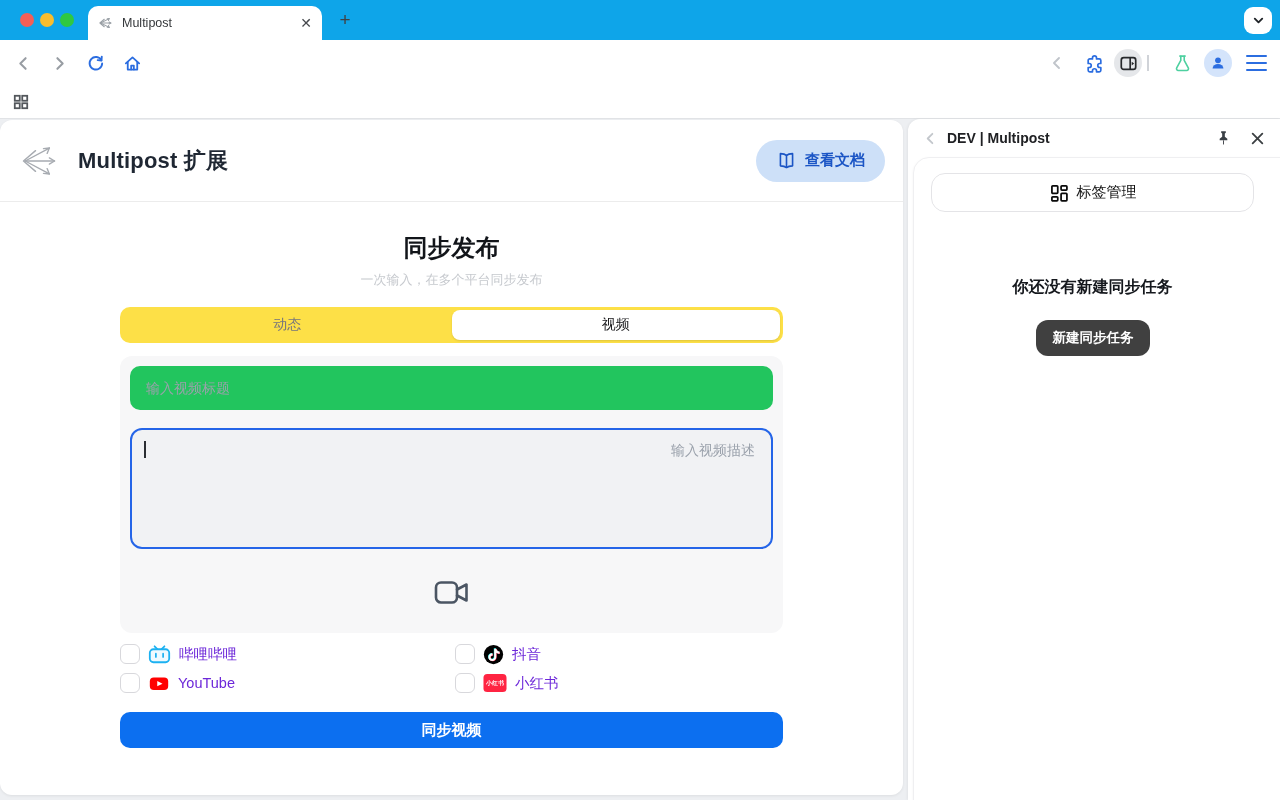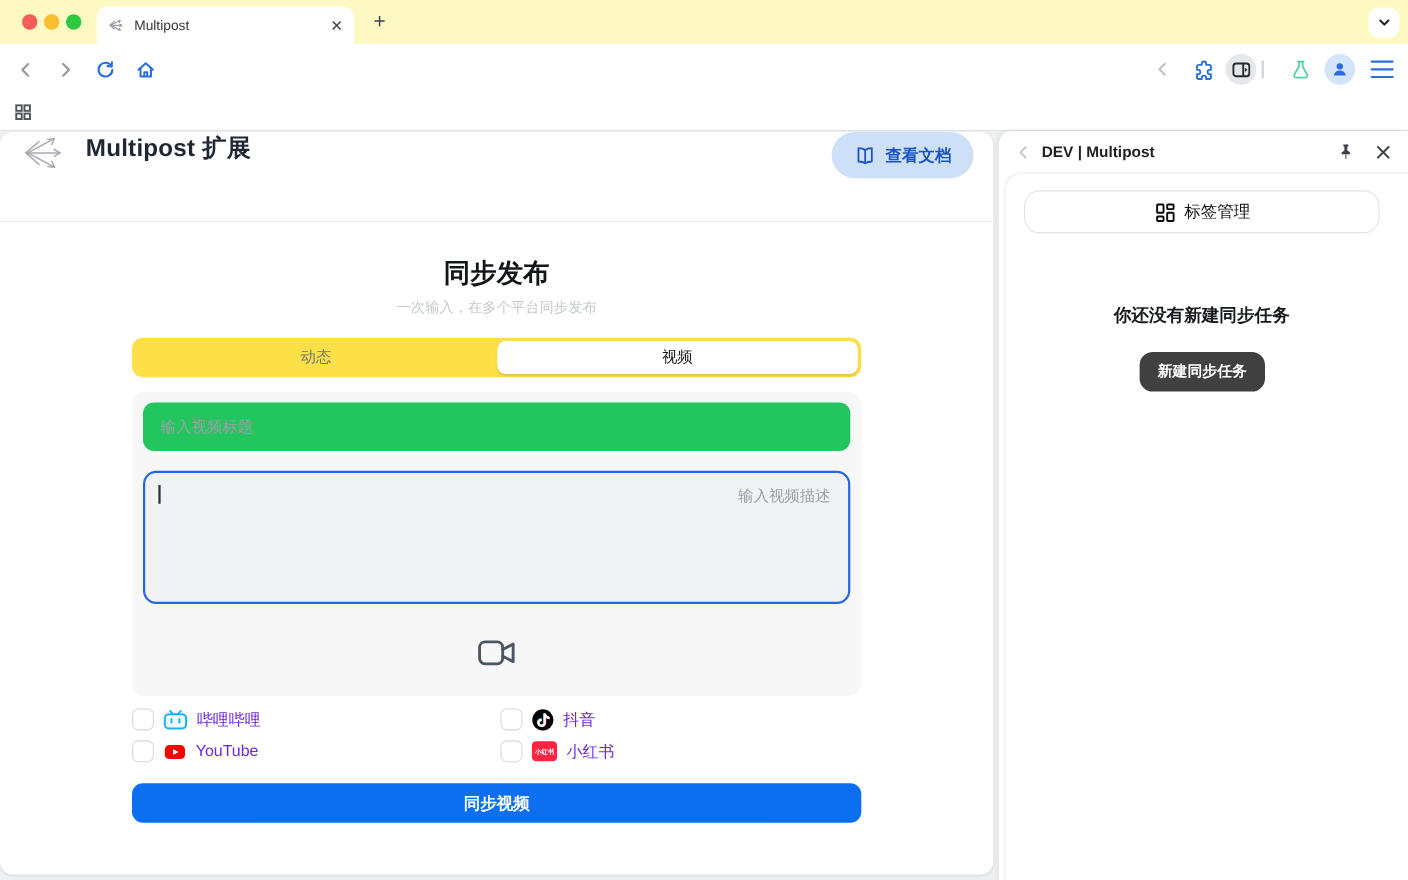--- a/index.html
+++ b/index.html
@@ -1,21 +1,21 @@
 <!DOCTYPE html>
 <html><head>
 <meta charset="utf-8">
 <style>
   * { margin:0; padding:0; box-sizing:border-box; }
   html,body { width:1280px; height:800px; overflow:hidden;
     font-family:"Liberation Sans","DejaVu Sans",sans-serif; }
   .screen { position:relative; width:1280px; height:800px; background:#edeff2; }
 
   
-  .tabstrip { position:absolute; left:0; top:0; width:1280px; height:40px; background:#fef9c3; }
+  .tabstrip { position:absolute; left:0; top:0; width:1280px; height:40px; background:#0ea5e9; }
   .lights { position:absolute; left:20px; top:13px; display:flex; gap:6px; }
   .light { width:14px; height:14px; border-radius:50%; }
   .light.red{ background:#f35f57; } .light.yellow{ background:#f9bd2e; } .light.green{ background:#2fc841; }
   .tab { position:absolute; left:88px; top:6px; width:234px; height:34px; background:#ffffff;
     border-radius:10px 10px 0 0; display:flex; align-items:center; padding:0 10px; }
   .tab-title { font-size:12.5px; color:#333639; margin-left:9px; flex:1; }
   .tab-close { color:#45484c; font-size:14px; line-height:1; cursor:default; }
   .newtab { position:absolute; left:334px; top:9px; width:22px; height:22px; display:flex;
     align-items:center; justify-content:center; color:#3f4246; font-size:19px; }
   .strip-chevron { position:absolute; right:8px; top:7px; width:28px; height:27px; background:#ffffff;
@@ -40,21 +40,21 @@
   .menu-lines i { display:block; width:21px; height:2.6px; border-radius:2px; background:#2b6de0; }
 
   
   .bookmarksbar { position:absolute; left:0; top:86px; width:1280px; height:33px; background:#ffffff;
     border-bottom:1px solid #e1e3e6; }
   .apps-grid { position:absolute; left:13px; top:8px; }
 
   
   .main-card { position:absolute; left:0; top:120px; width:903px; height:675px; background:#ffffff;
     border-radius:12px; box-shadow:0 1px 3px rgba(0,0,0,.07); }
-  .card-header { height:82px; border-bottom:1px solid #ececec; display:flex; align-items:flex-start; }
+  .card-header { height:82px; border-bottom:1px solid #ececec; display:flex; align-items:center; }
   .logo { margin-left:18px; }
   .app-title { margin-left:18px; font-size:22px; font-weight:bold; color:#1f2733; letter-spacing:.2px; }
   .docs-btn { margin-left:auto; margin-right:18px; height:42px; border-radius:21px; background:#cde0f8;
     color:#1b55c5; display:flex; align-items:center; gap:8px; padding:0 20px; font-size:15px;
     font-weight:bold; border:none; cursor:pointer; }
   .content { width:663px; margin:0 auto; }
   .hero-title { margin-top:30px; text-align:center; font-size:24px; font-weight:bold; color:#12151a; }
   .hero-sub { margin-top:7px; text-align:center; font-size:13px; color:#c6c9ce; }
   .seg-tabs { margin-top:18px; height:36px; background:#fde047; border-radius:10px; padding:3px; display:flex; }
   .seg { flex:1; display:flex; align-items:center; justify-content:center; font-size:14px; color:#75757d;

